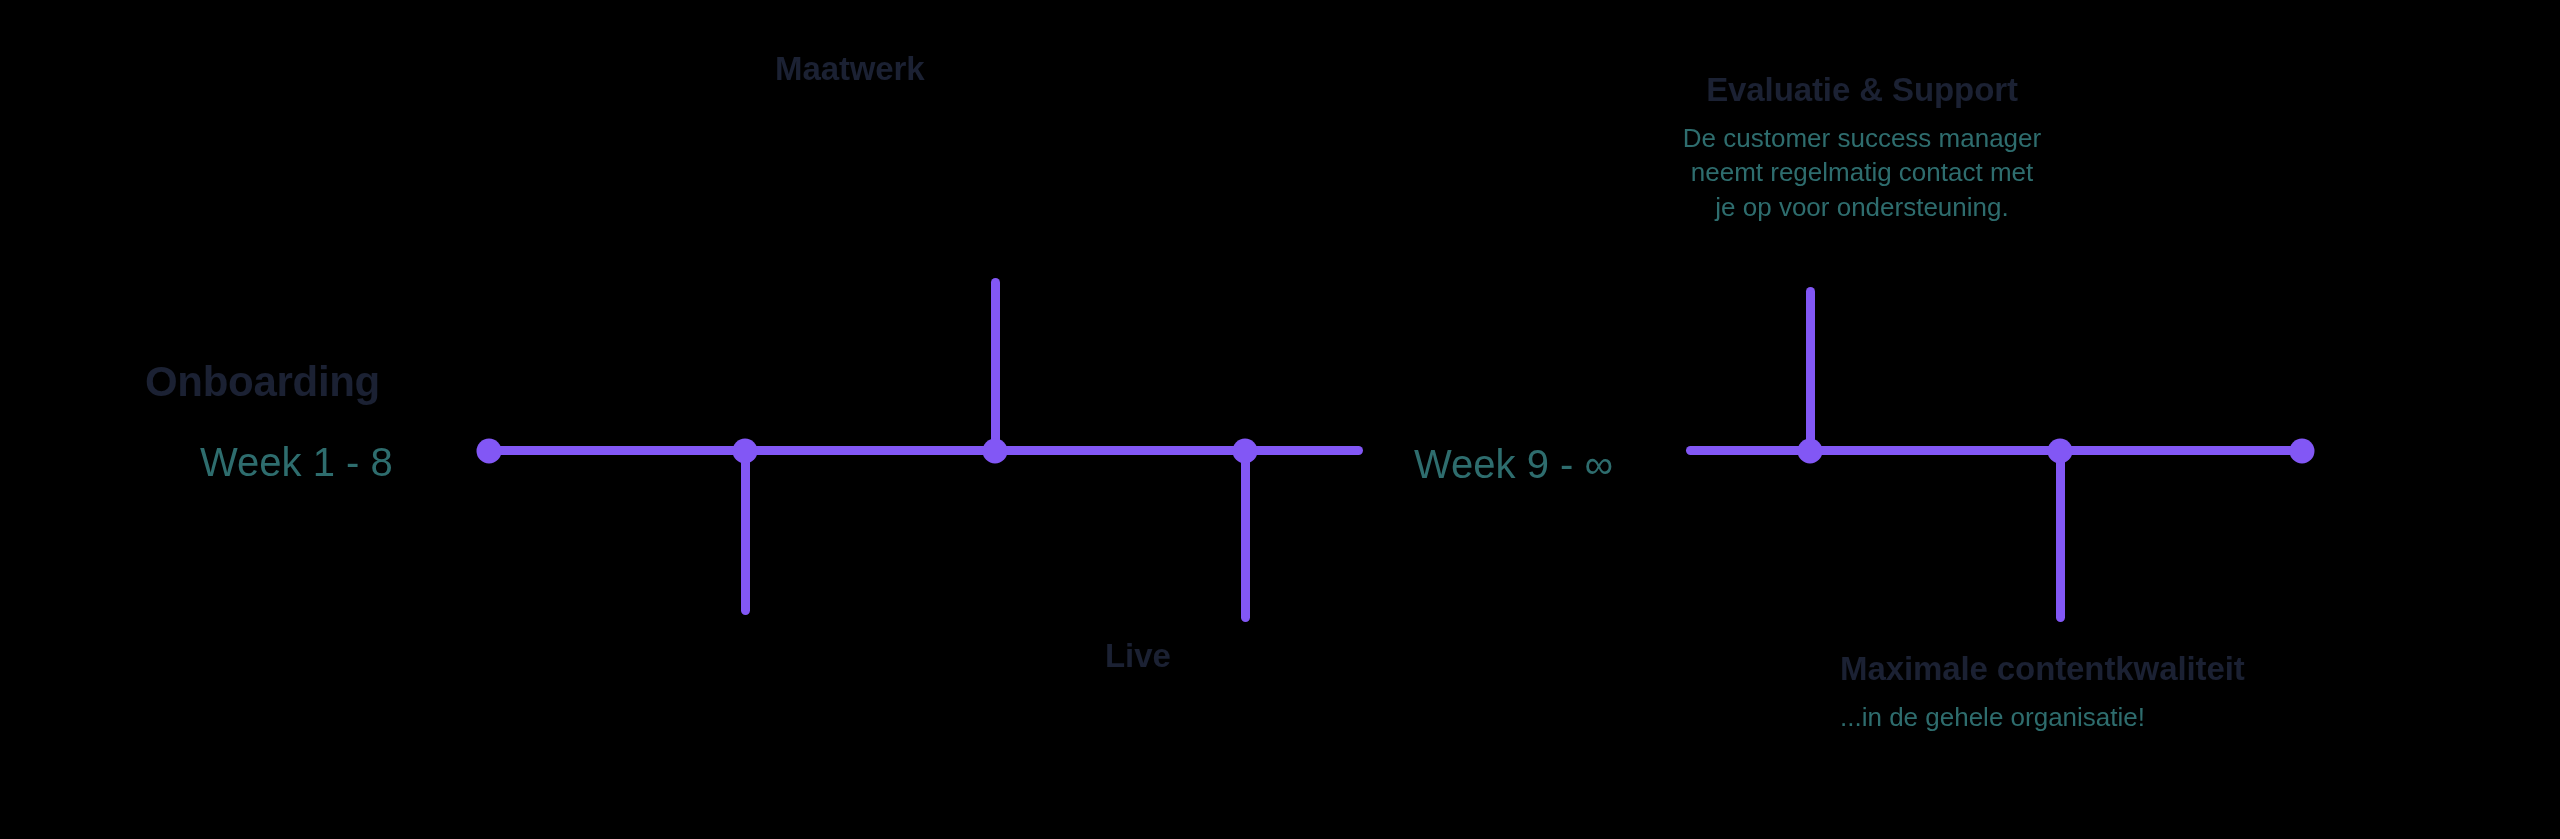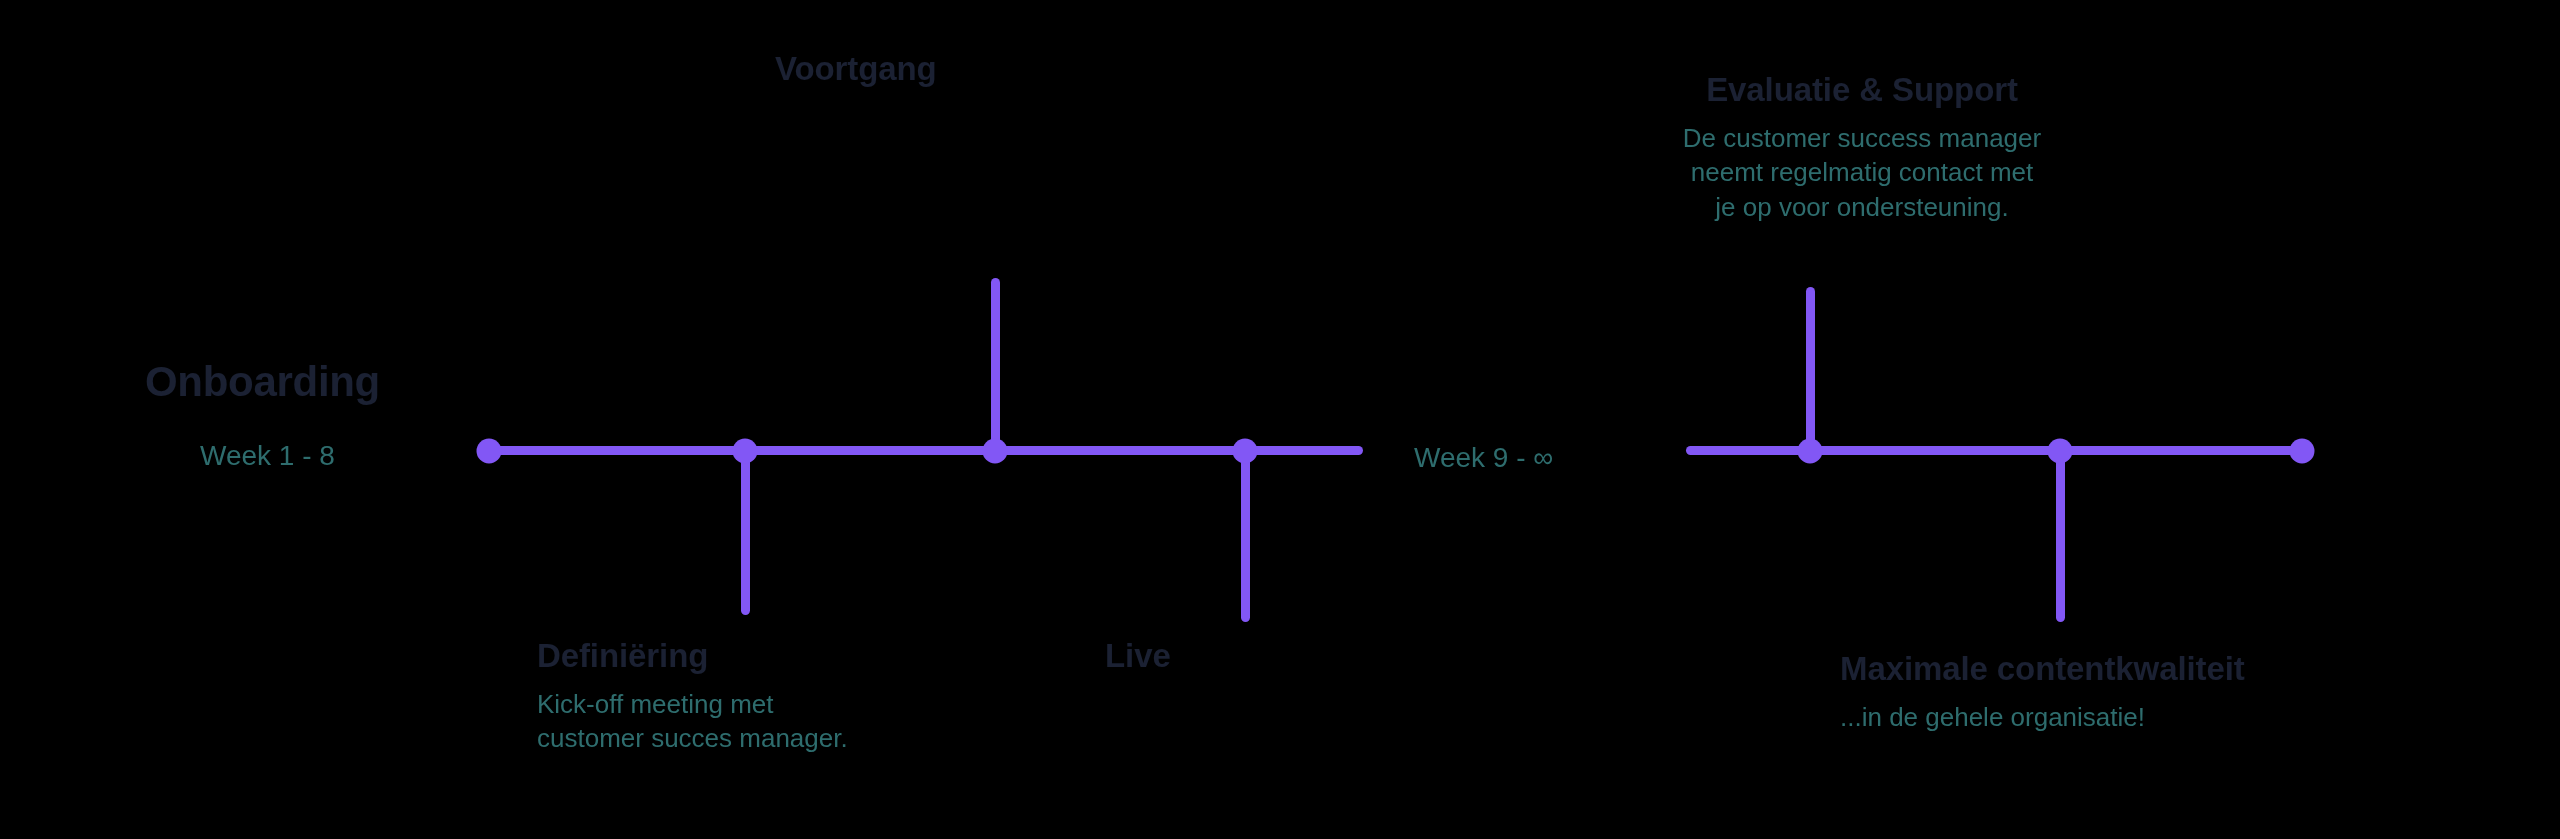--- a/index.html
+++ b/index.html
@@ -45,21 +45,21 @@
     position:absolute;
     color:var(--navy);
     font-weight:700;
     font-size:42px;
     letter-spacing:-0.3px;
     white-space:nowrap;
   }
   .phase-weeks{
     position:absolute;
     color:var(--teal);
-    font-size:28px;
+    font-size:40px;
     font-weight:400;
     white-space:nowrap;
   }
 </style>
 </head>
 <body>
 
 <div class="stage">
 
   <div class="phase-title" style="left:145px;top:358px;text-align:center;">Onboarding</div>
@@ -80,35 +80,30 @@
 
   <div class="dot" style="left:489px;top:451px;"></div>
   <div class="dot" style="left:745px;top:451px;"></div>
   <div class="dot" style="left:995px;top:451px;"></div>
   <div class="dot" style="left:1245px;top:451px;"></div>
   <div class="dot" style="left:1810px;top:451px;"></div>
   <div class="dot" style="left:2060px;top:451px;"></div>
   <div class="dot" style="left:2302px;top:451px;"></div>
 
   <div class="block" style="left:775px;top:50px;width:470px;">
-    <p class="heading">Voortgang</p>
+    <p class="heading">Maatwerk</p>
   </div>
 
   <div class="block" style="left:1617px;top:71px;width:490px;text-align:center;">
     <p class="heading">Evaluatie &amp; Support</p>
     <p class="body">De customer success manager
 neemt regelmatig contact met
 je op voor ondersteuning.</p>
   </div>
 
-  <div class="block" style="left:537px;top:637px;width:440px;">
-    <p class="heading">Definiëring</p>
-    <p class="body">Kick-off meeting met
-customer succes manager.</p>
-  </div>
 
   <div class="block" style="left:1105px;top:637px;width:470px;">
     <p class="heading">Live</p>
   </div>
 
   <div class="block" style="left:1840px;top:650px;width:500px;">
     <p class="heading">Maximale contentkwaliteit</p>
     <p class="body">...in de gehele organisatie!</p>
   </div>
 

